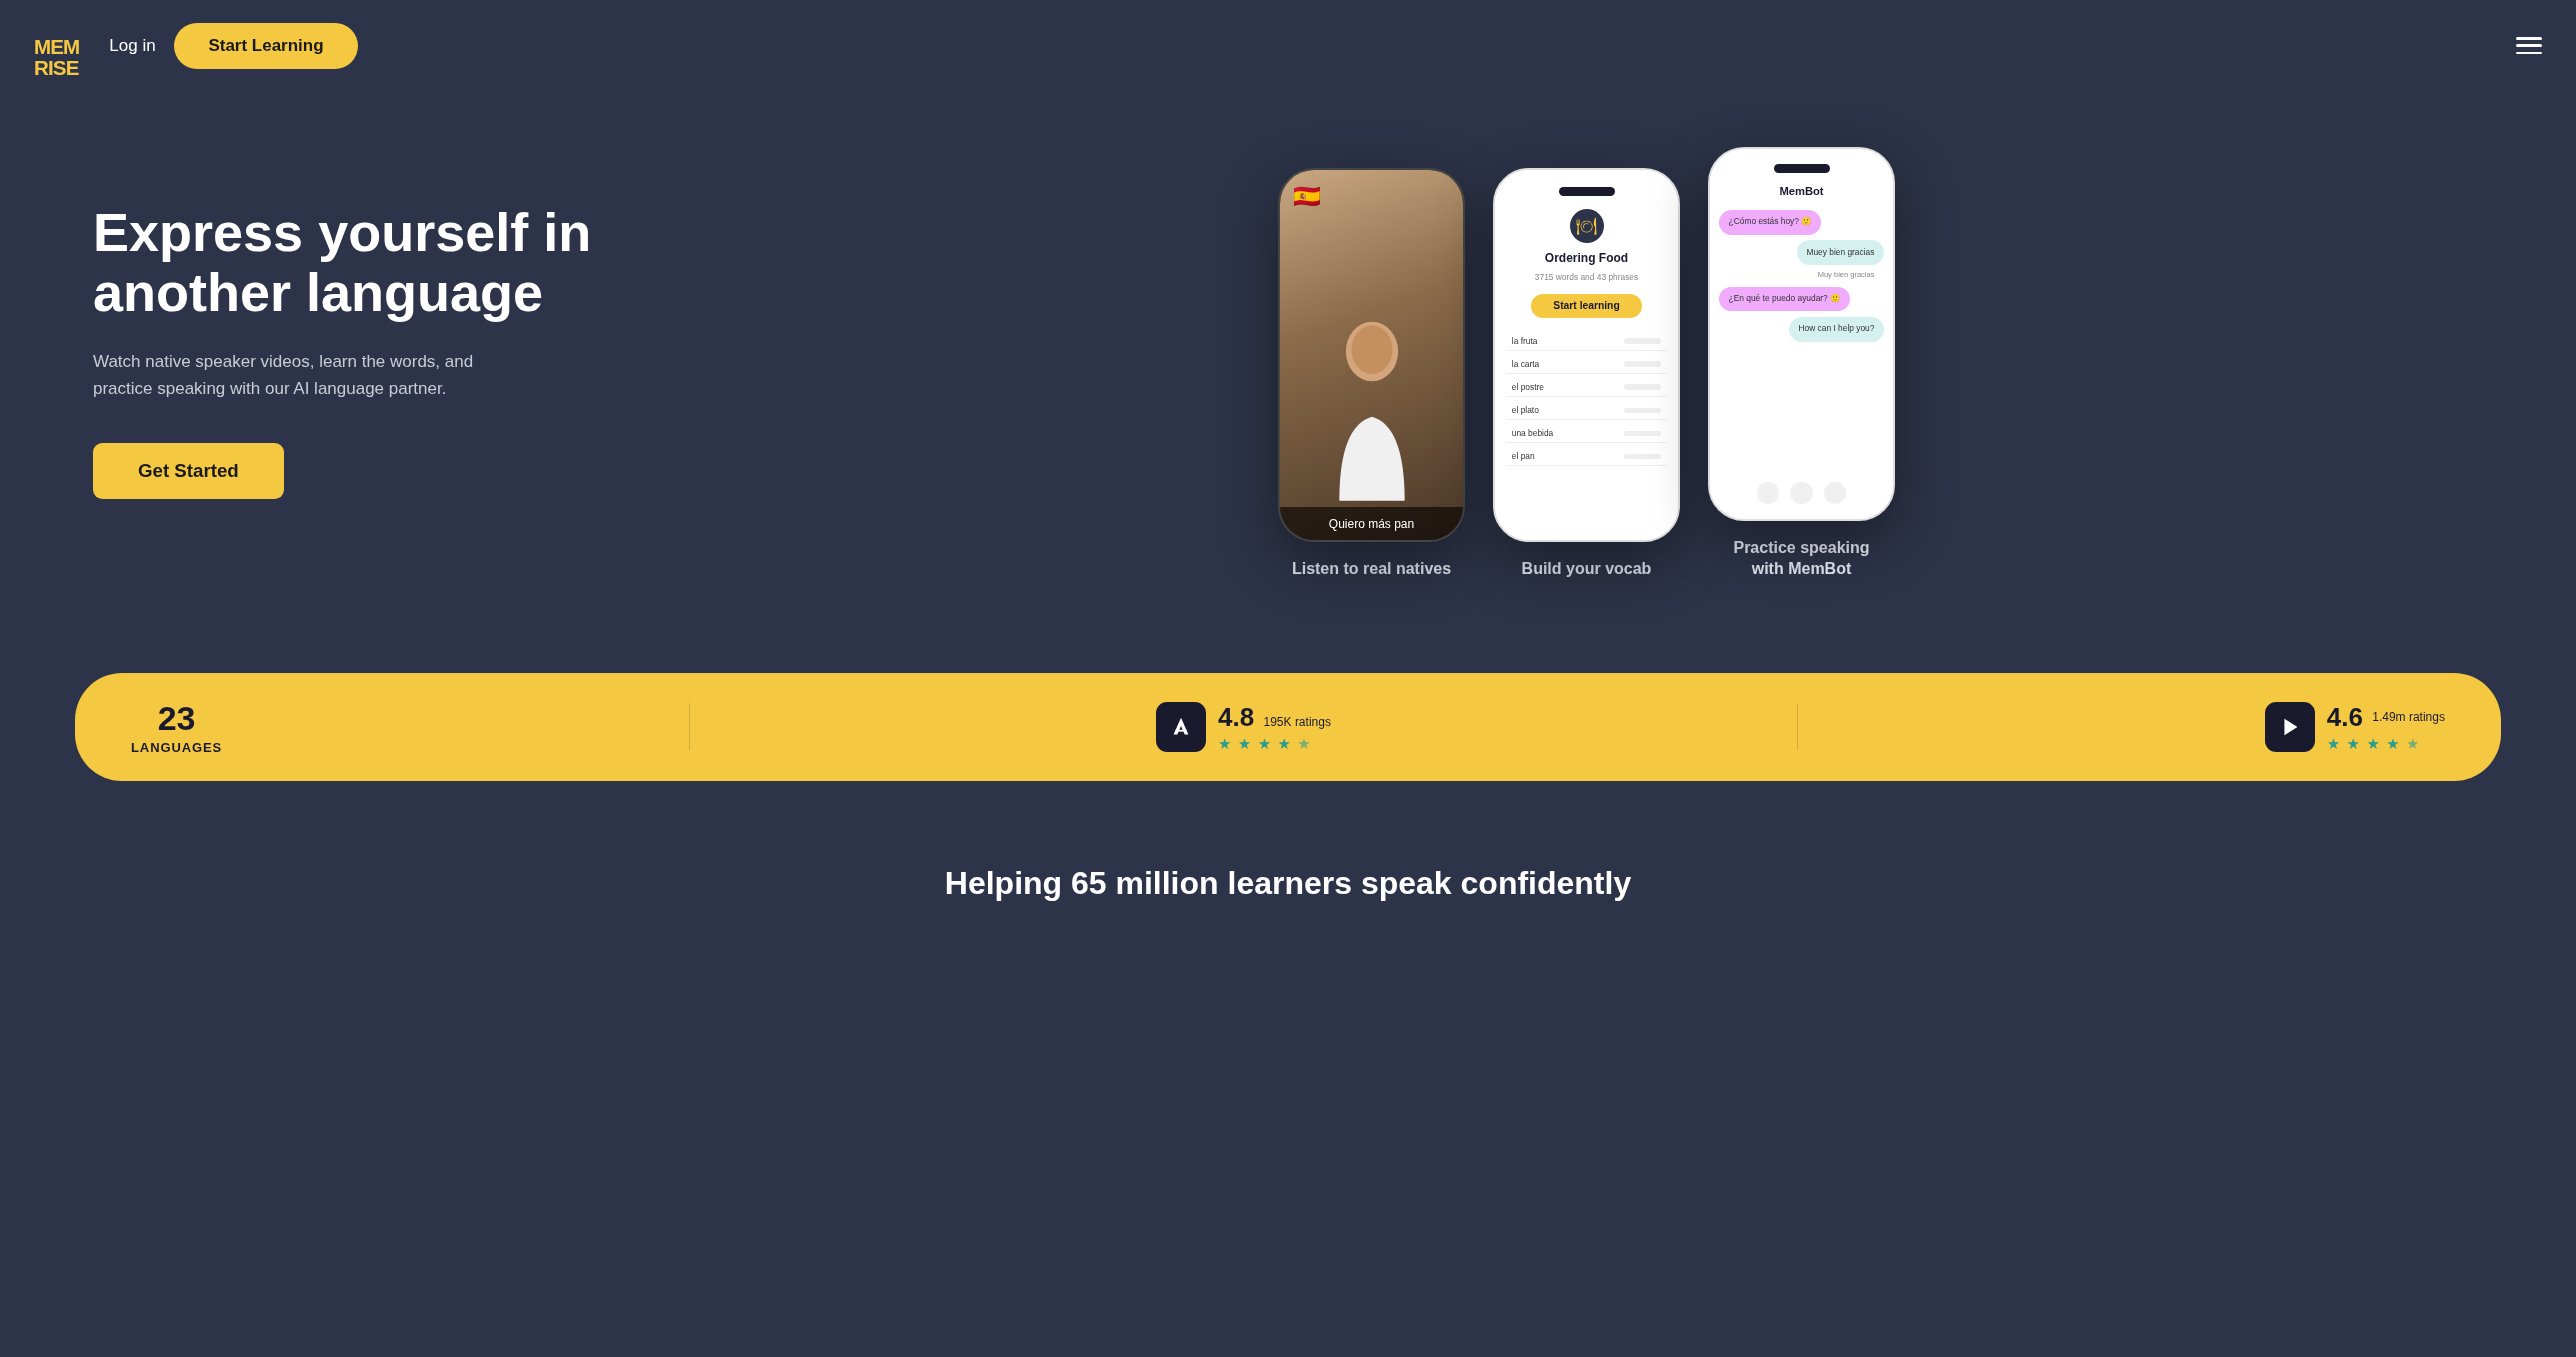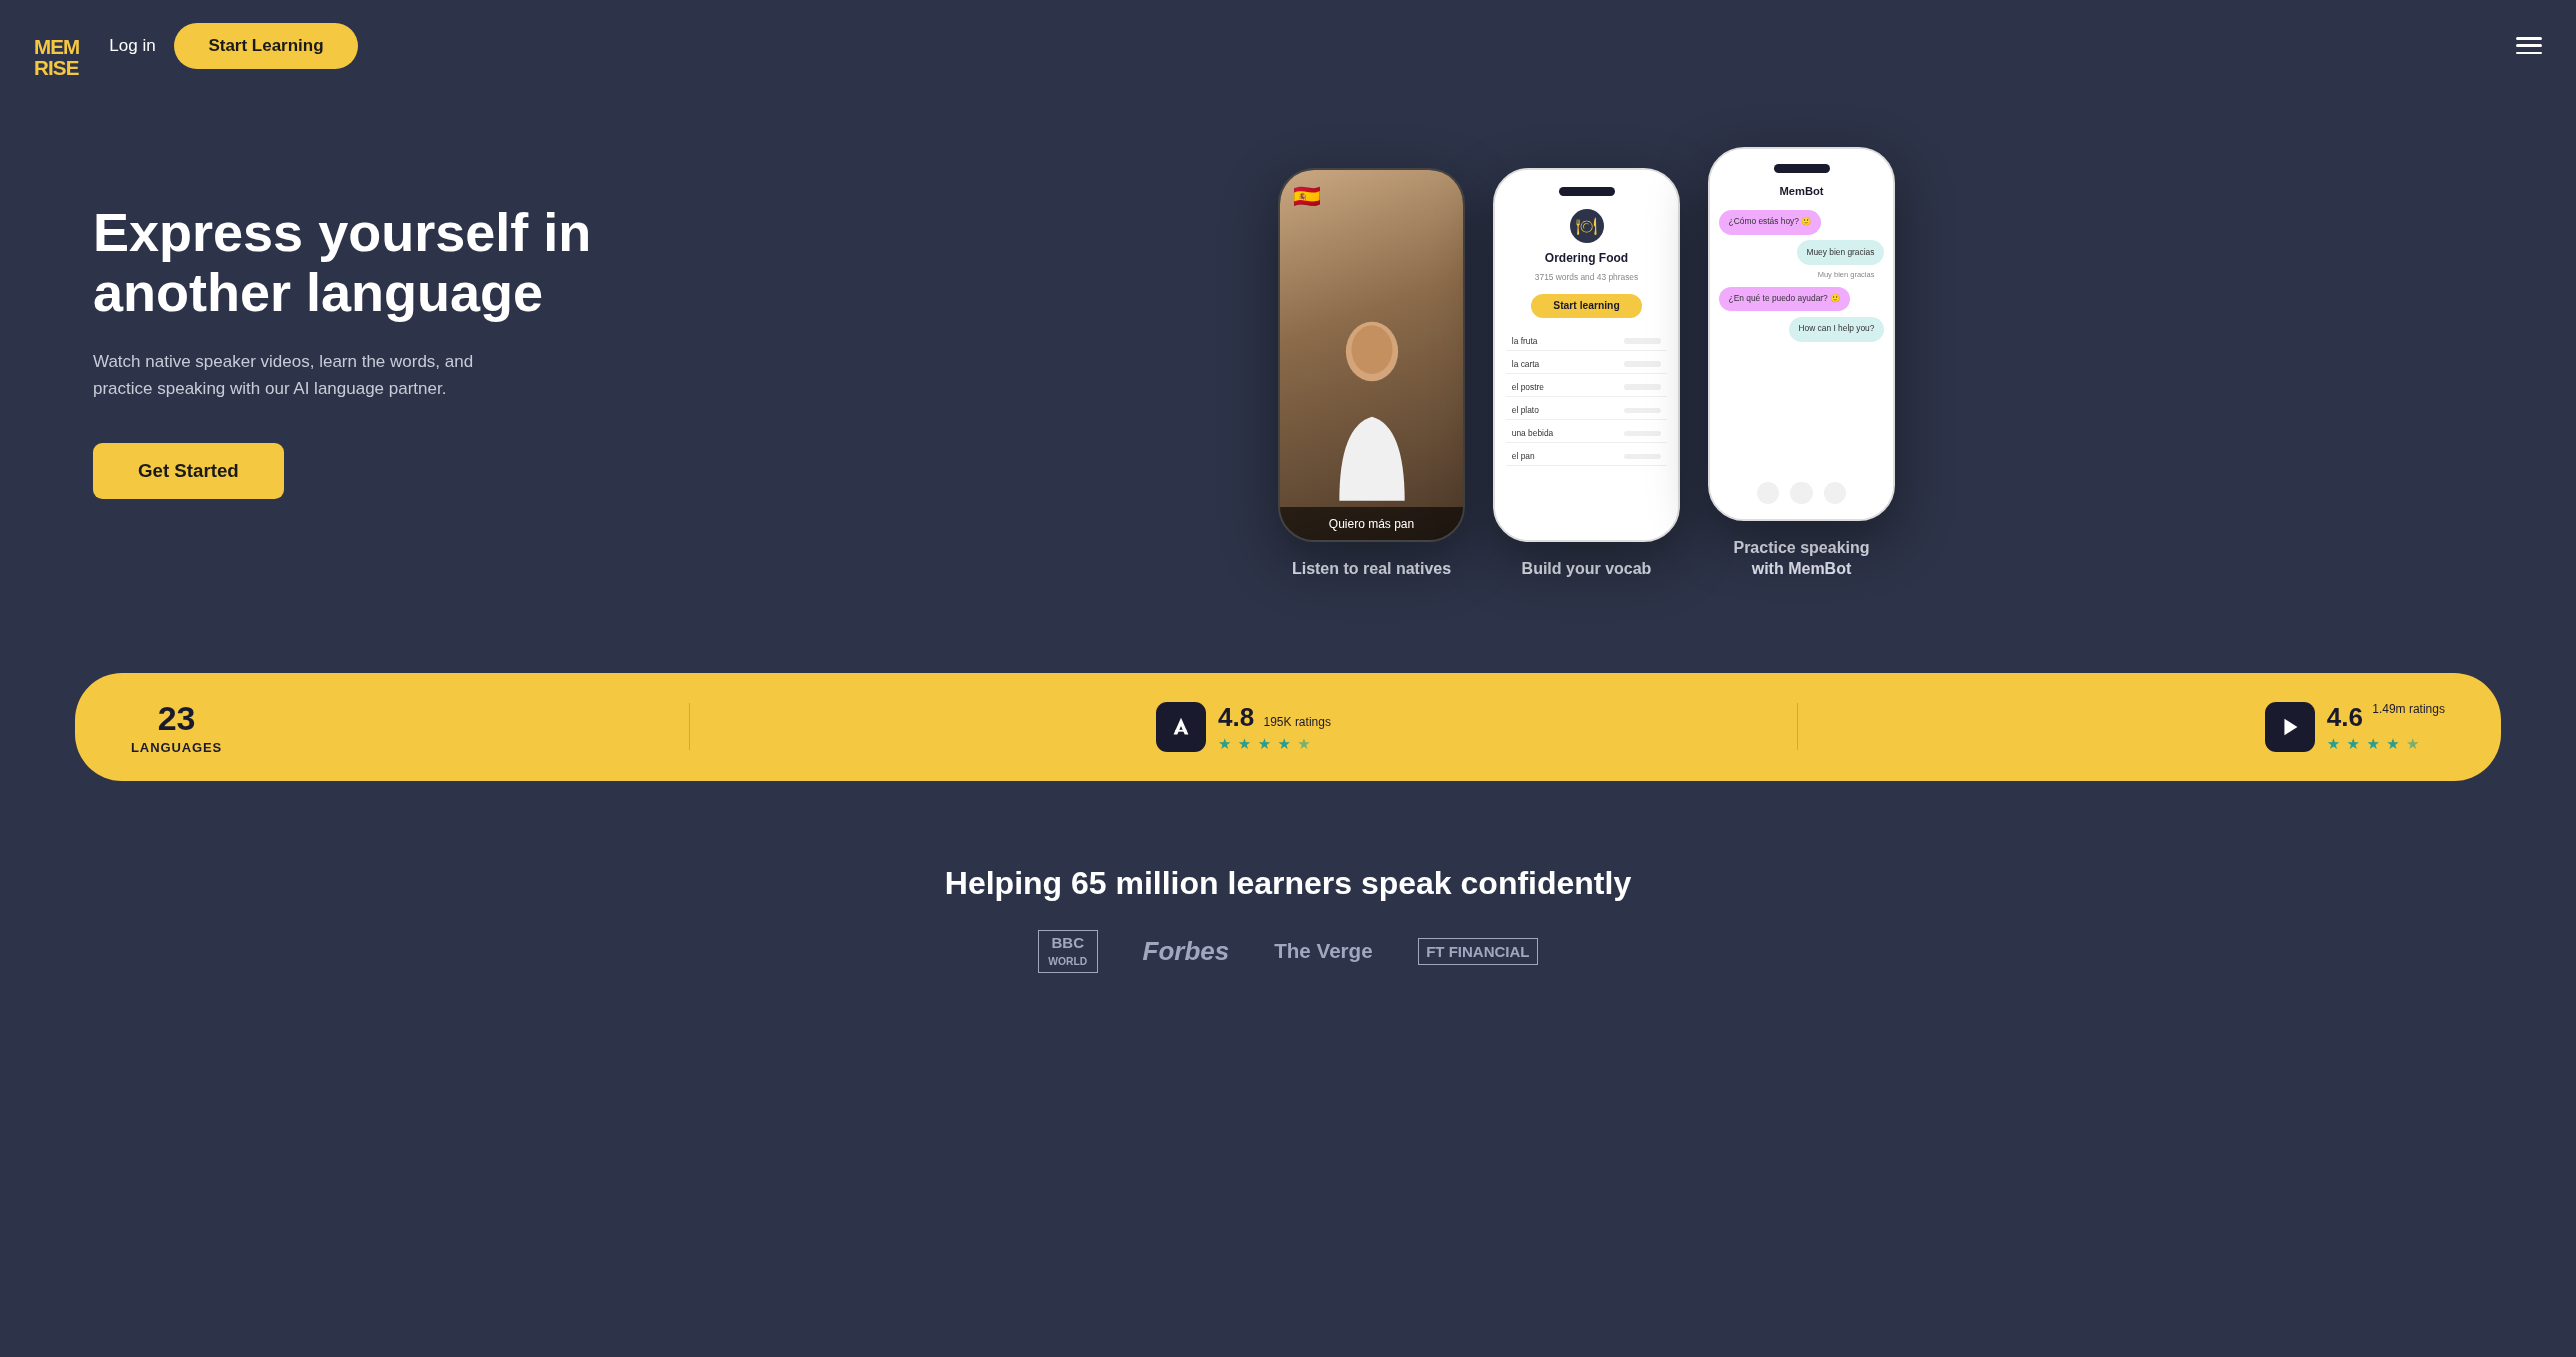--- a/index.html
+++ b/index.html
@@ -627,40 +627,32 @@
   <div class="stats-divider"></div>
 
   <div class="store-block">
     <div class="store-icon">
 
       <svg width="26" height="26" viewBox="0 0 28 28" fill="none">
         <path d="M8 5 L22 14 L8 23 Z" fill="#ffffff"></path>
       </svg>
     </div>
     <div class="store-info">
-      <div style="display:flex;align-items:flex-start;gap:9.3px;">
+      <div style="display:flex;align-items:center;gap:9.3px;">
         <span class="store-rating">4.6</span>
         <span class="store-count">1.49m ratings</span>
       </div>
       <div class="store-stars">
         <span class="star">★</span>
         <span class="star">★</span>
         <span class="star">★</span>
         <span class="star">★</span>
         <span class="star star-half">★</span>
       </div>
     </div>
   </div>
 
 </div>
 
 <div class="helping-section">
   <h2 class="helping-title">Helping 65 million learners speak confidently</h2>
-  <div class="press-logos">
-    <div class="press-logo press-logo-bbc">
-      <span>BBC</span><br><span style="font-size:10.3px;">WORLD</span>
-    </div>
-    <div class="press-logo" style="font-size:26px; font-style:italic;">Forbes</div>
-    <div class="press-logo" style="font-size:20.6px;">The Verge</div>
-    <div class="press-logo" style="font-size:15px; border:1.9px solid #a0a8c0; padding:3.7px 7.5px;">FT FINANCIAL</div>
-  </div>
 </div>
 
 
 </body></html>

